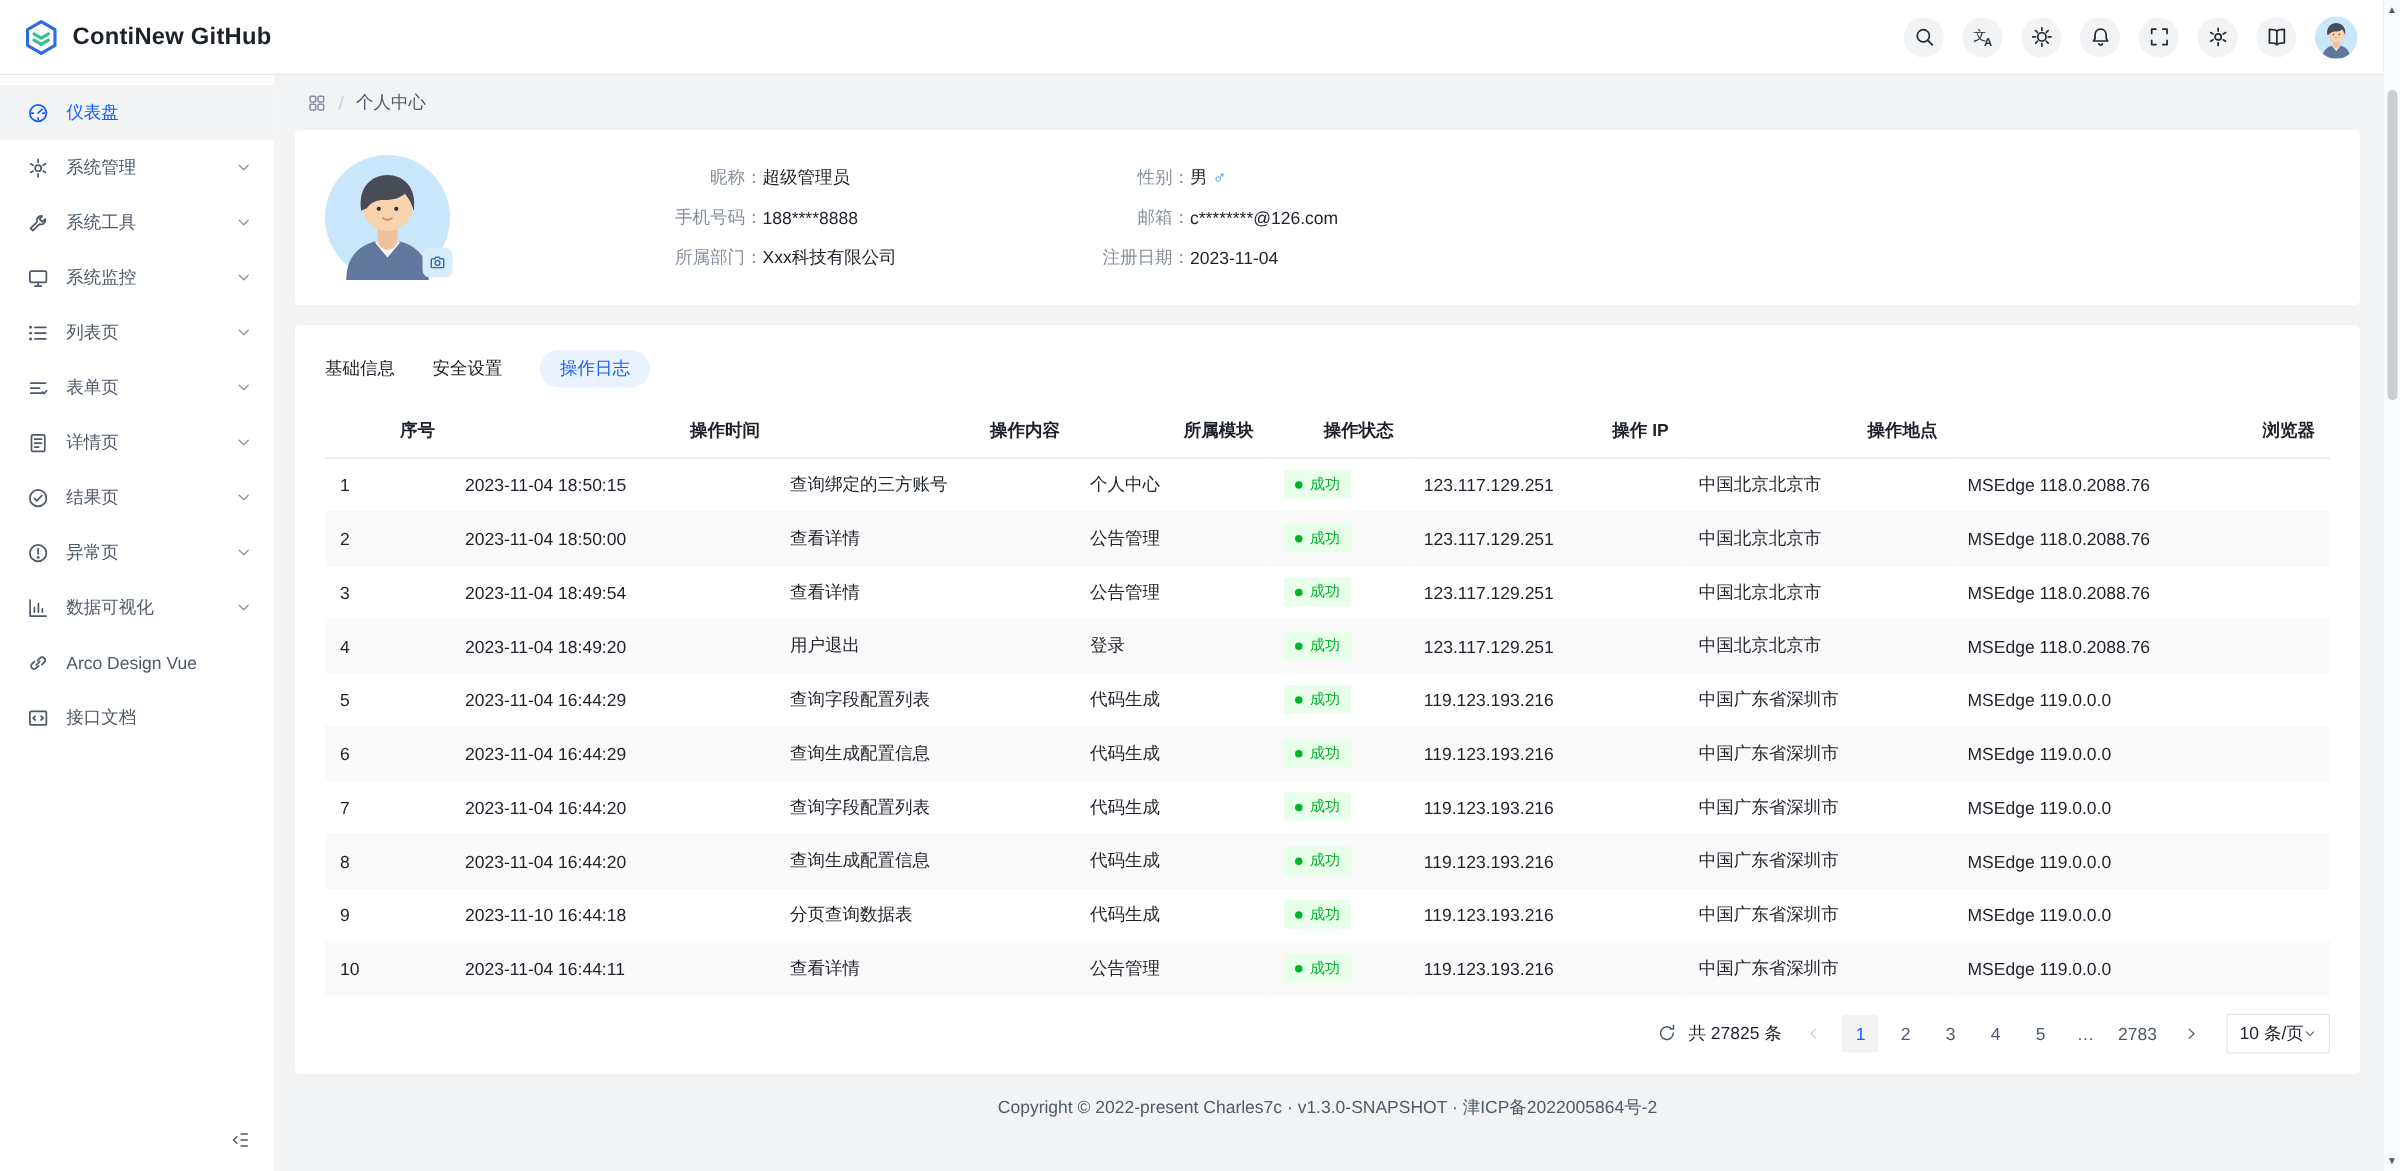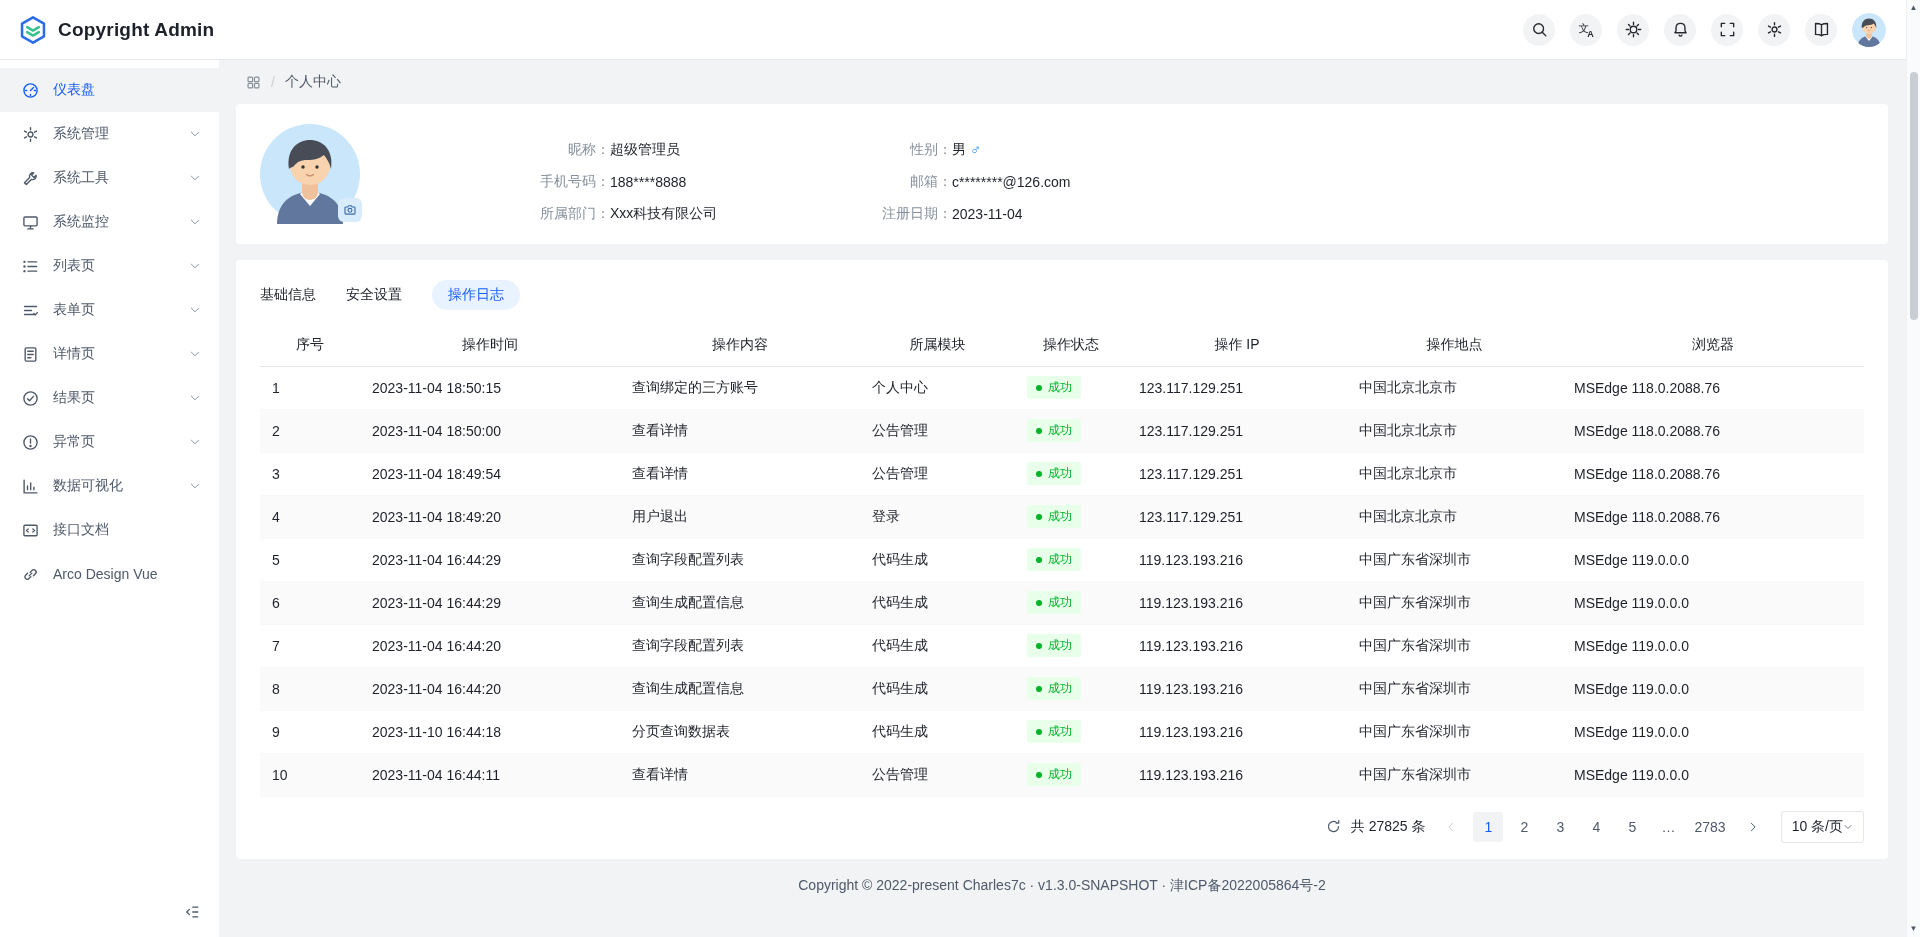--- a/index.html
+++ b/index.html
@@ -40,21 +40,21 @@
 
   
   .breadcrumb{display:flex;align-items:center;gap:10px;margin:13px 0 13px;padding-left:10px;color:#86909c}
   .breadcrumb svg{width:15px;height:15px;display:block}
   .crumb-sep{color:#c9cdd4}
   .crumb-cur{color:#4e5969}
 
   .card{background:#fff;border-radius:4px}
 
   
-  .profile-card{display:flex;align-items:flex-end;padding:20px 24px}
+  .profile-card{display:flex;align-items:center;padding:20px 24px}
   .avatar-wrap{position:relative;width:100px;height:100px;flex:0 0 auto;cursor:pointer}
   .cam-badge{position:absolute;right:-2px;bottom:2px;width:24px;height:24px;border-radius:6px;
     background:#d9ecfb;display:flex;align-items:center;justify-content:center;color:#3a6ea8;cursor:pointer}
   .cam-badge svg{width:14px;height:14px}
   .profile-info{display:flex;flex:1;align-items:center}
   .info-col{display:flex;flex-direction:column;gap:11px}
   .info-col.left{width:382px}
   .info-row{display:flex;align-items:center;height:21px;white-space:nowrap}
   .info-label{color:#86909c;text-align:right;flex:0 0 auto}
   .left .info-label{width:250px}
@@ -62,21 +62,21 @@
   .info-value{color:#1d2129}
   .male{color:#3491fa;margin-left:4px;font-size:15px}
 
   
   .table-card{margin-top:16px;padding:16px 24px 16px;flex:0 0 auto}
   .tabs{display:flex;align-items:center;gap:30px;margin:4px 0 14px}
   .tab{color:#1d2129;cursor:pointer;padding:6px 0;white-space:nowrap}
   .tab.active{background:#e8f3ff;color:#165dff;padding:6px 16px;border-radius:999px}
 
   table.log-table{width:100%;border-collapse:collapse;table-layout:fixed}
-  .log-table th{font-weight:400;color:#1d2129;text-align:center;height:42px;
+  .log-table th{font-weight:700;color:#1d2129;text-align:right;height:42px;
     border-bottom:1px solid #e5e6eb;padding:0 12px;white-space:nowrap}
   .log-table td{height:43px;color:#1d2129;padding:0 12px;border-bottom:1px solid #f7f8fa;white-space:nowrap}
   .log-table tbody tr:nth-child(even) td{background:#fafafa}
   .badge{display:inline-flex;align-items:center;gap:6px;background:#e8ffea;color:#00b42a;
     padding:3px 9px;border-radius:2px;font-size:12px}
   .dot{width:6px;height:6px;border-radius:50%;background:#00b42a}
 
   
   .pagination{display:flex;align-items:center;justify-content:flex-end;gap:8px;margin-top:14px;color:#1d2129}
   .refresh-btn{display:flex;color:#4e5969;cursor:pointer;margin-right:2px}
@@ -109,21 +109,21 @@
 
   <header class="topbar">
     <div class="brand">
       <span class="logo">
         <svg viewBox="0 0 26 26">
             <path d="M13 2l9.5 5.5v11L13 24l-9.5-5.5v-11z" fill="none" stroke="#2b6de8" stroke-width="2.2" stroke-linejoin="round"></path>
             <path d="M8 10.5l5 3 5-3" fill="none" stroke="#35c28b" stroke-width="2.2" stroke-linecap="round" stroke-linejoin="round"></path>
             <path d="M8 14.8l5 3 5-3" fill="none" stroke="#35c28b" stroke-width="2.2" stroke-linecap="round" stroke-linejoin="round"></path>
           </svg>
       </span>
-      <span class="app-title">Copyright Admin</span>
+      <span class="app-title">ContiNew GitHub</span>
     </div>
     <div class="topbar-actions" id="header-actions">
       <span class="icon-btn">
           <svg viewBox="0 0 16 16" fill="none" stroke="currentColor" stroke-width="1.3" stroke-linecap="round" stroke-linejoin="round">
             <circle cx="7.2" cy="7.2" r="4.6"></circle>
             <path d="M10.6 10.6L14 14"></path>
           </svg>
         </span>
         <span class="icon-btn">
           <svg viewBox="0 0 16 16" fill="none" stroke="currentColor" stroke-width="1.3" stroke-linecap="round" stroke-linejoin="round">
@@ -312,35 +312,35 @@
             <span class="mi-label">数据可视化</span>
             <span class="mi-chevron">
               <svg viewBox="0 0 16 16" fill="none" stroke="currentColor" stroke-width="1.3" stroke-linecap="round" stroke-linejoin="round">
                 <path d="M3.2 5.6L8 10.4l4.8-4.8"></path>
               </svg>
             </span>
           </div>
           <div class="menu-item">
             <span class="mi-icon">
               <svg viewBox="0 0 16 16" fill="none" stroke="currentColor" stroke-width="1.3" stroke-linecap="round" stroke-linejoin="round">
-                <rect x="1.8" y="3" width="12.4" height="10" rx="1"></rect>
-                <path d="M5.8 6.6L4.2 8l1.6 1.4M10.2 6.6L11.8 8l-1.6 1.4"></path>
-              </svg>
-            </span>
-            <span class="mi-label">接口文档</span>
-          </div>
-          <div class="menu-item">
-            <span class="mi-icon">
-              <svg viewBox="0 0 16 16" fill="none" stroke="currentColor" stroke-width="1.3" stroke-linecap="round" stroke-linejoin="round">
                 <path d="M6.7 9.3l2.6-2.6"></path>
                 <path d="M5.2 6.8L3.4 8.6a2.26 2.26 0 0 0 3.2 3.2l1.8-1.8"></path>
                 <path d="M10.8 9.2l1.8-1.8a2.26 2.26 0 0 0-3.2-3.2L7.6 6"></path>
               </svg>
             </span>
             <span class="mi-label">Arco Design Vue</span>
+          </div>
+          <div class="menu-item">
+            <span class="mi-icon">
+              <svg viewBox="0 0 16 16" fill="none" stroke="currentColor" stroke-width="1.3" stroke-linecap="round" stroke-linejoin="round">
+                <rect x="1.8" y="3" width="12.4" height="10" rx="1"></rect>
+                <path d="M5.8 6.6L4.2 8l1.6 1.4M10.2 6.6L11.8 8l-1.6 1.4"></path>
+              </svg>
+            </span>
+            <span class="mi-label">接口文档</span>
           </div>
         </nav>
       <div class="collapse-btn">
           <svg viewBox="0 0 16 16" fill="none" stroke="currentColor" stroke-width="1.3" stroke-linecap="round" stroke-linejoin="round">
             <path d="M8.8 3.2h5M8.8 8h5M8.8 12.8h5"></path>
             <path d="M5.4 5.4L2.8 8l2.6 2.6"></path>
           </svg>
         </div>
     </aside>
 

